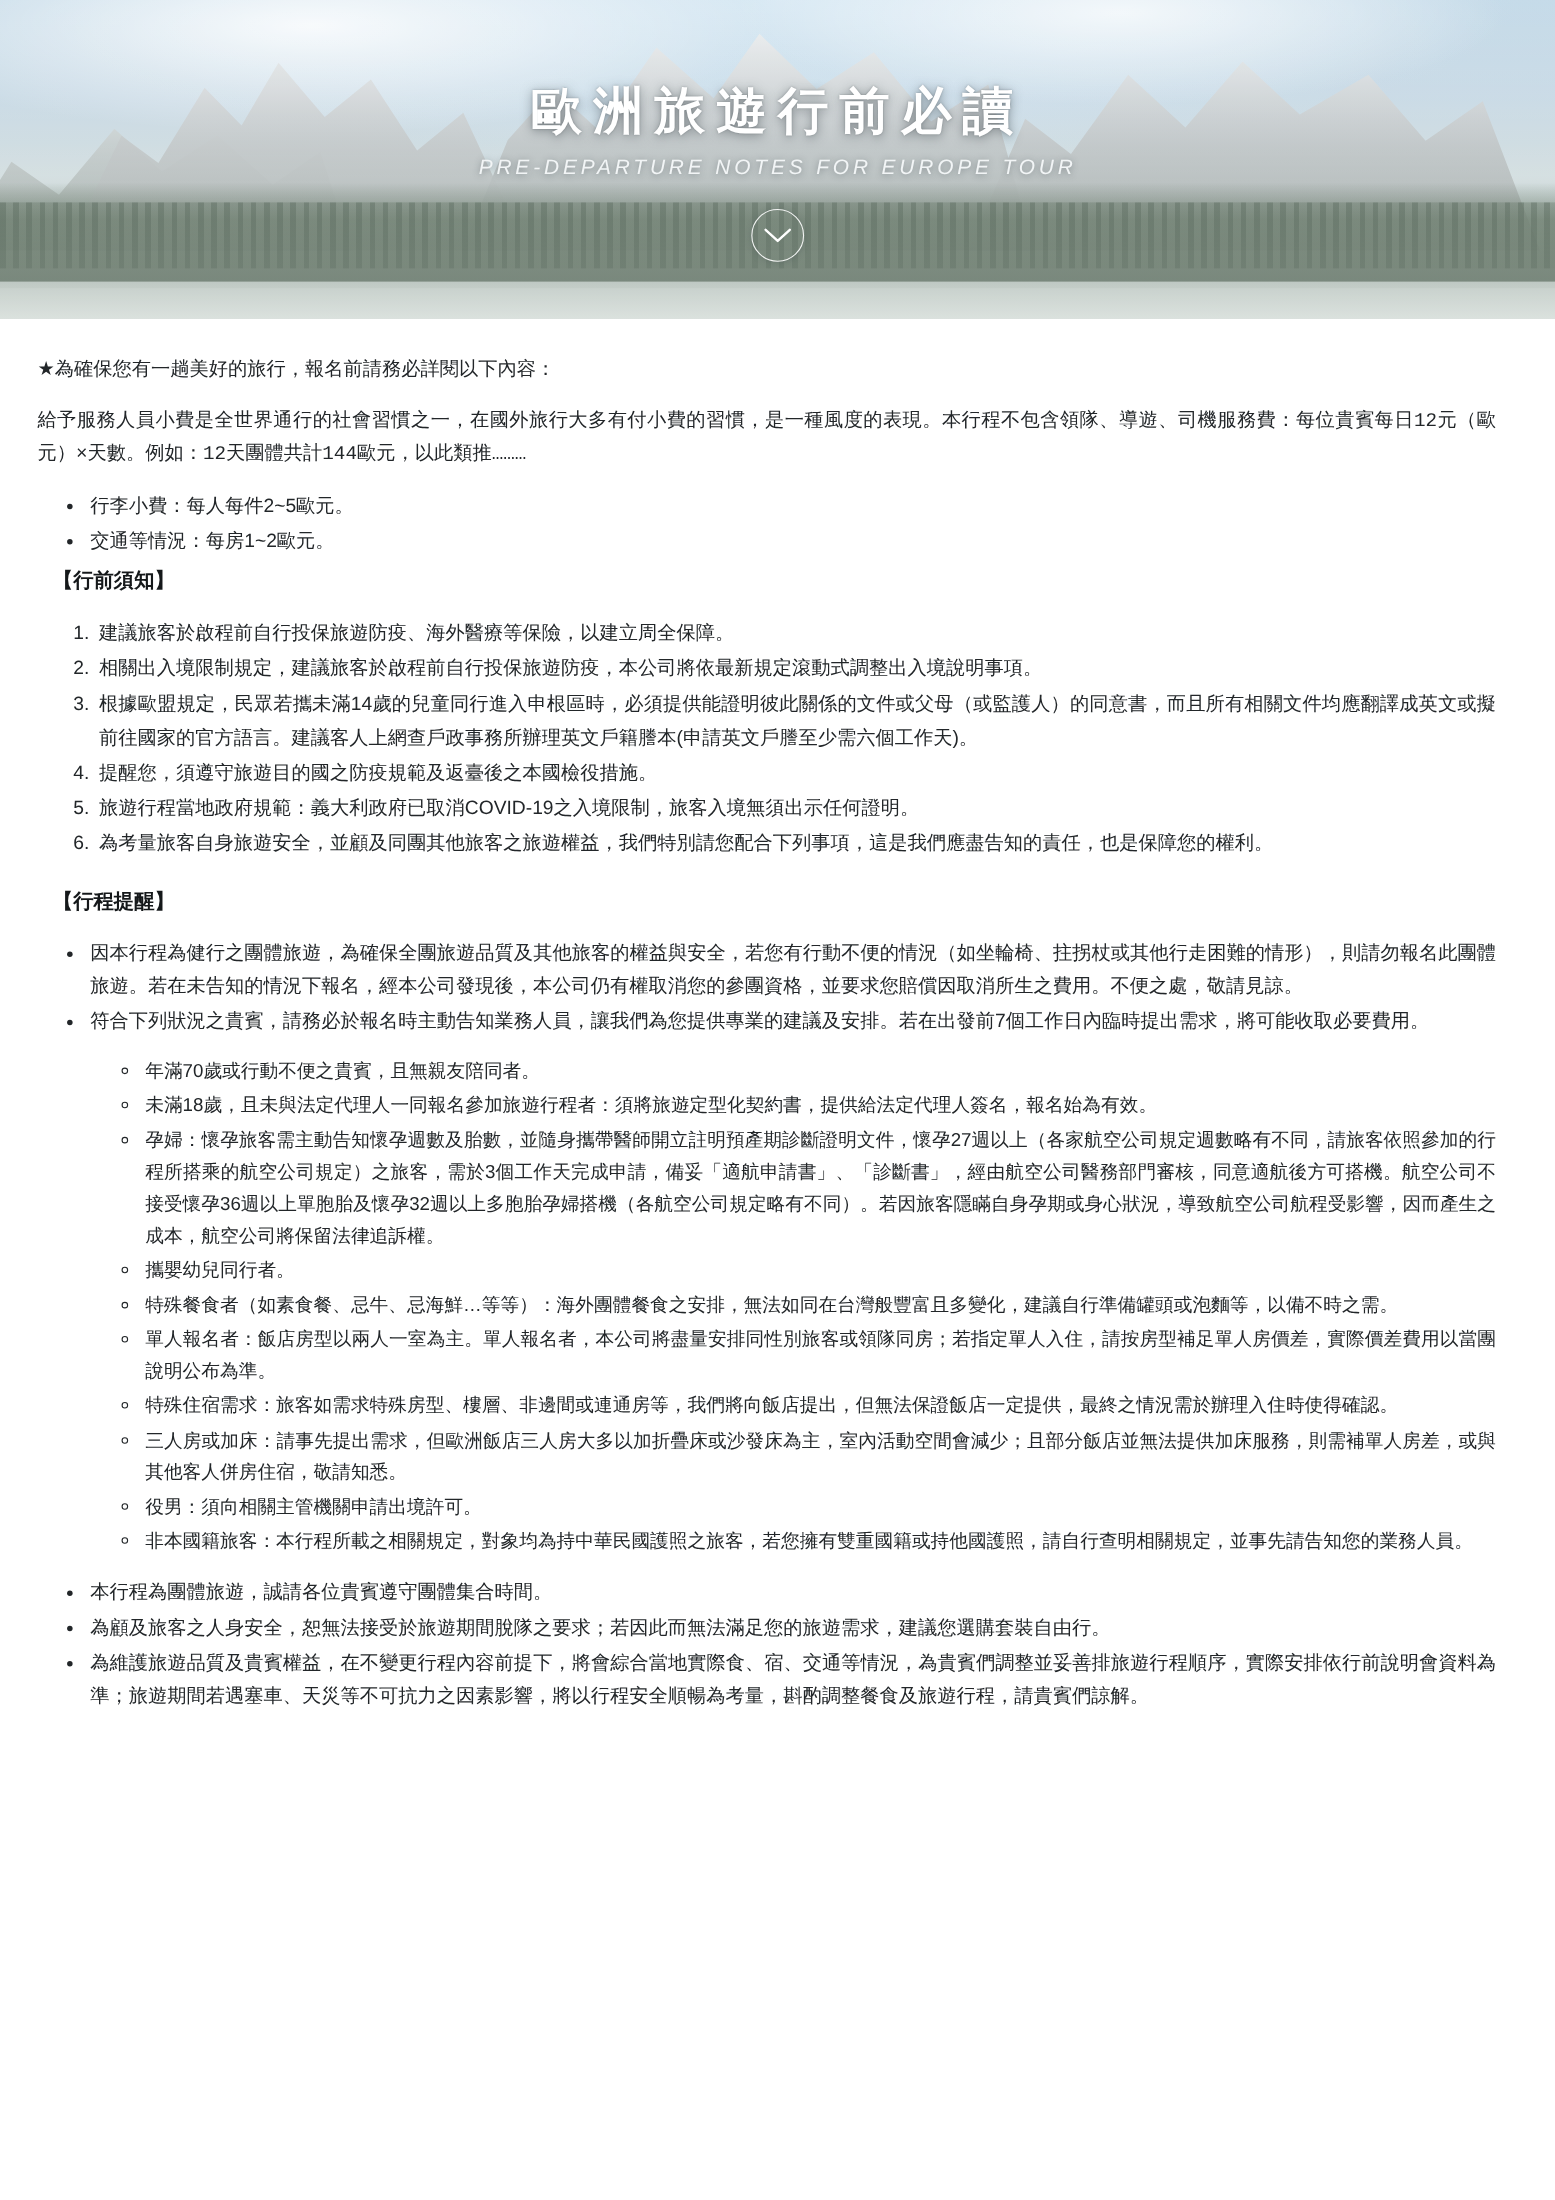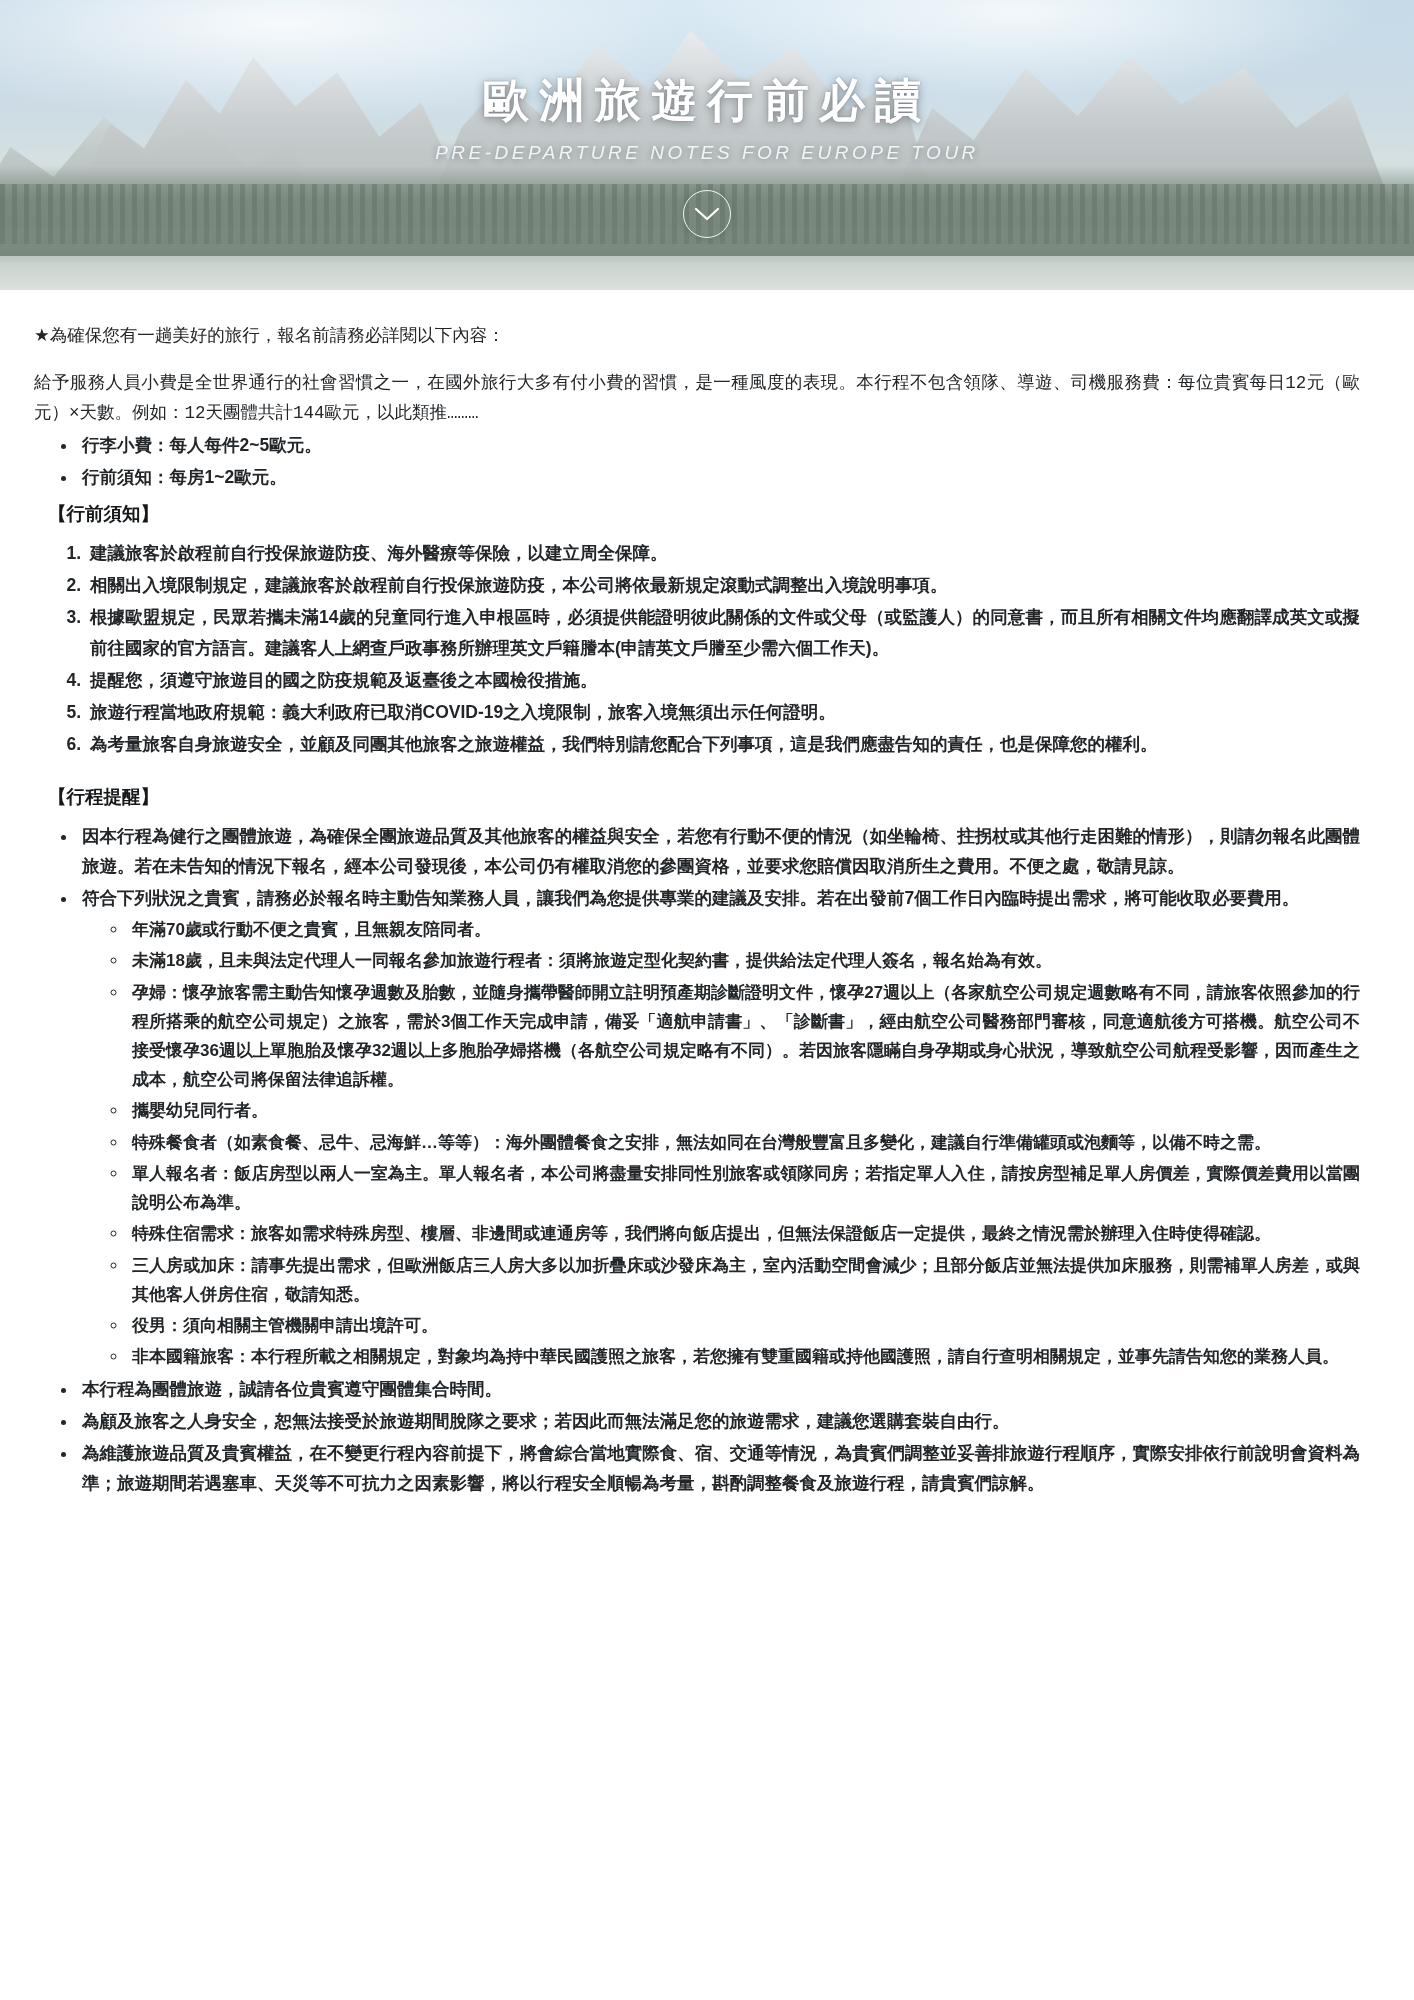--- a/index.html
+++ b/index.html
@@ -139,23 +139,22 @@
   h2.sec:first-of-type { margin-top: 6px; }
 
   p.para {
     margin: 0 0 2px 0;
     text-align: justify;
     text-justify: inter-character;
     font-family: Liberation Mono, monospace;
   }
 
   ul.disc, ol.num, ul.circ {
-    margin: 2px 0 2px 0;
+    margin: 16px 0 2px 0;
     padding-left: 44px;
-    font-weight: bold;
   }
   ul.disc { list-style: disc; }
   ul.circ { list-style: circle; padding-left: 46px; }
   ol.num  { list-style: decimal; padding-left: 52px; }
   li {
     margin: 0 0 1px 0;
     text-align: justify;
     text-justify: inter-character;
     padding-left: 4px;
   }
@@ -192,21 +191,21 @@
   </div>
 </div>
 
 <div class="page">
 
   <p class="lead">★為確保您有一趟美好的旅行，報名前請務必詳閱以下內容：</p>
 
   <p class="para">給予服務人員小費是全世界通行的社會習慣之一，在國外旅行大多有付小費的習慣，是一種風度的表現。本行程不包含領隊、導遊、司機服務費：每位貴賓每日12元（歐元）×天數。例如：12天團體共計144歐元，以此類推………</p>
   <ul class="disc">
     <li>行李小費：每人每件2~5歐元。</li>
-    <li>行前須知：每房1~2歐元。</li>
+    <li>交通等情況：每房1~2歐元。</li>
   </ul>
 
   <h2 class="sec">【行前須知】</h2>
   <ol class="num">
     <li>建議旅客於啟程前自行投保旅遊防疫、海外醫療等保險，以建立周全保障。</li>
     <li>相關出入境限制規定，建議旅客於啟程前自行投保旅遊防疫，本公司將依最新規定滾動式調整出入境說明事項。</li>
     <li>根據歐盟規定，民眾若攜未滿14歲的兒童同行進入申根區時，必須提供能證明彼此關係的文件或父母（或監護人）的同意書，而且所有相關文件均應翻譯成英文或擬前往國家的官方語言。建議客人上網查戶政事務所辦理英文戶籍謄本(申請英文戶謄至少需六個工作天)。</li>
     <li>提醒您，須遵守旅遊目的國之防疫規範及返臺後之本國檢役措施。</li>
     <li>旅遊行程當地政府規範：義大利政府已取消COVID-19之入境限制，旅客入境無須出示任何證明。</li>
     <li>為考量旅客自身旅遊安全，並顧及同團其他旅客之旅遊權益，我們特別請您配合下列事項，這是我們應盡告知的責任，也是保障您的權利。</li>

